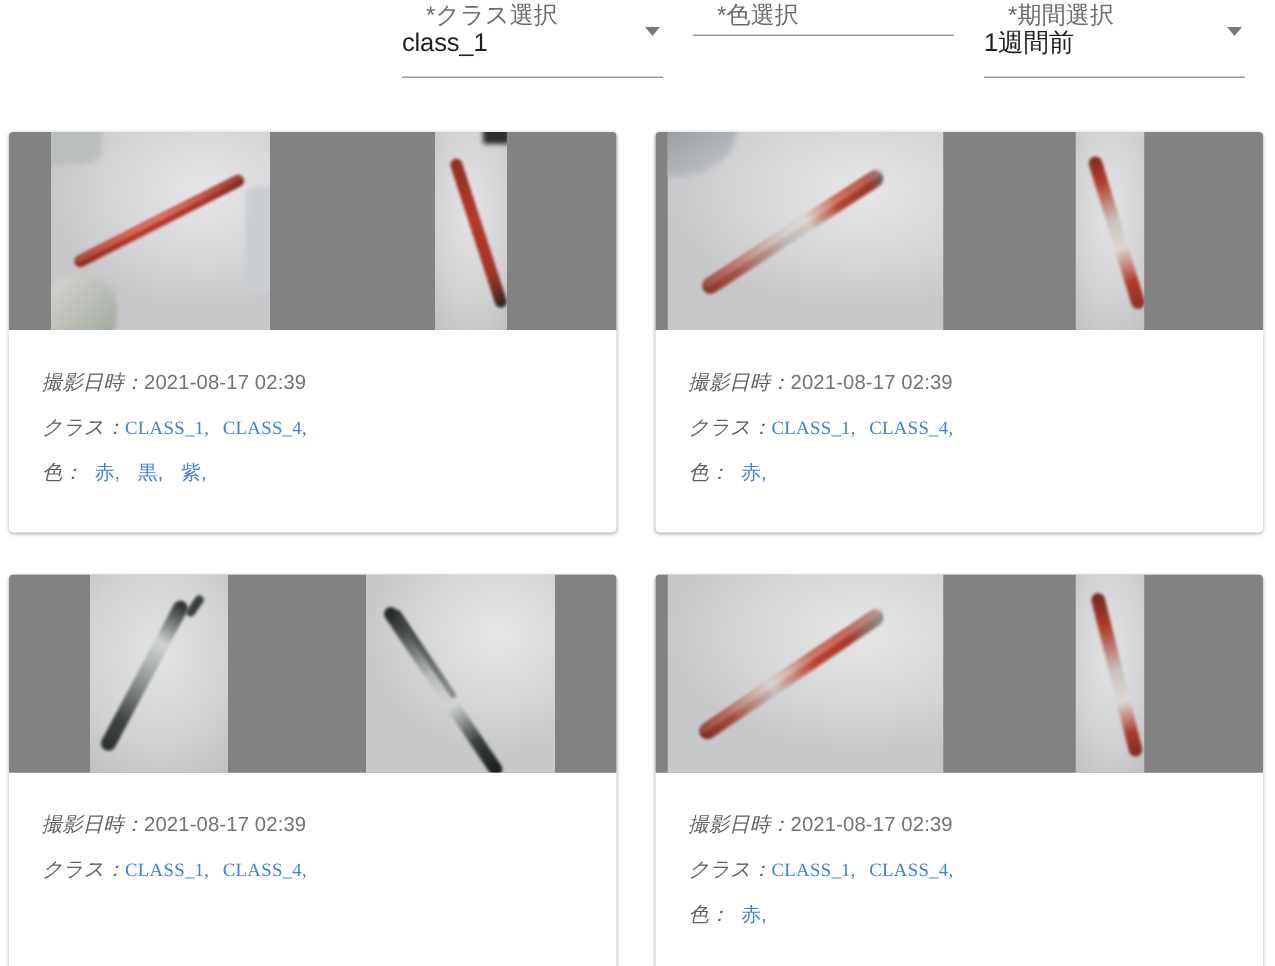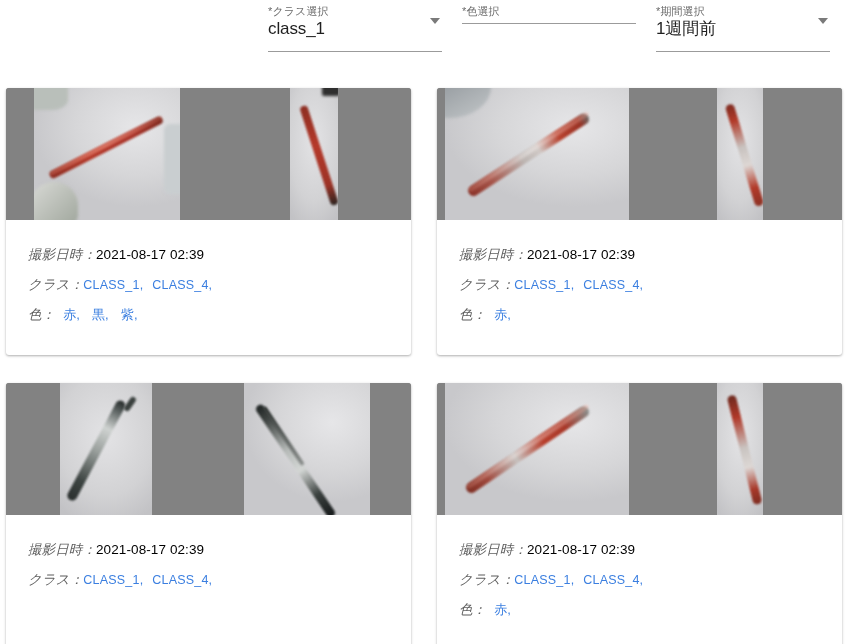--- a/index.html
+++ b/index.html
@@ -20,25 +20,26 @@
     width: 582px; height: 58px;
     display: flex;
     gap: 20px;
   }
   .filter-field {
     width: 174px;
     position: relative;
     padding-top: 4px;
   }
   .filter-label {
-    font-size: 11px;
+    font-size: 16px;
     color: #6b6b6b;
     line-height: 14px;
     letter-spacing: 0.1px;
     white-space: nowrap;
+    margin-left: 16px;
   }
   .filter-value-row {
     display: flex;
     justify-content: space-between;
     height: 28px;
     padding-bottom: 1px;
   }
   .filter-value {
     font-size: 17px;
     color: #1f1f1f;
@@ -130,24 +131,24 @@
     flex: 1 1 auto;
   }
   .meta-line {
     font-size: 13.5px;
     color: #5f5f5f;
     line-height: 30px;
     white-space: nowrap;
     letter-spacing: 0.1px;
   }
   .meta-line .lbl { color: #5f5f5f; font-style: italic; }
-  .meta-line .val-plain { color: #000000; }
+  .meta-line .val-plain { color: #737373; }
   .chip {
     color: #3b7fe0;
-    font-family: Liberation Sans, sans-serif;
+    font-family: Liberation Serif, serif;
     font-size: 12.5px;
     letter-spacing: 0.2px;
   }
   .chip + .chip { margin-left: 9px; }
   .chip-jp {
     color: #3b7fe0;
     font-family: "Liberation Sans", "DejaVu Sans", sans-serif;
     font-size: 13px;
   }
   .chip-jp + .chip-jp { margin-left: 12px; }

